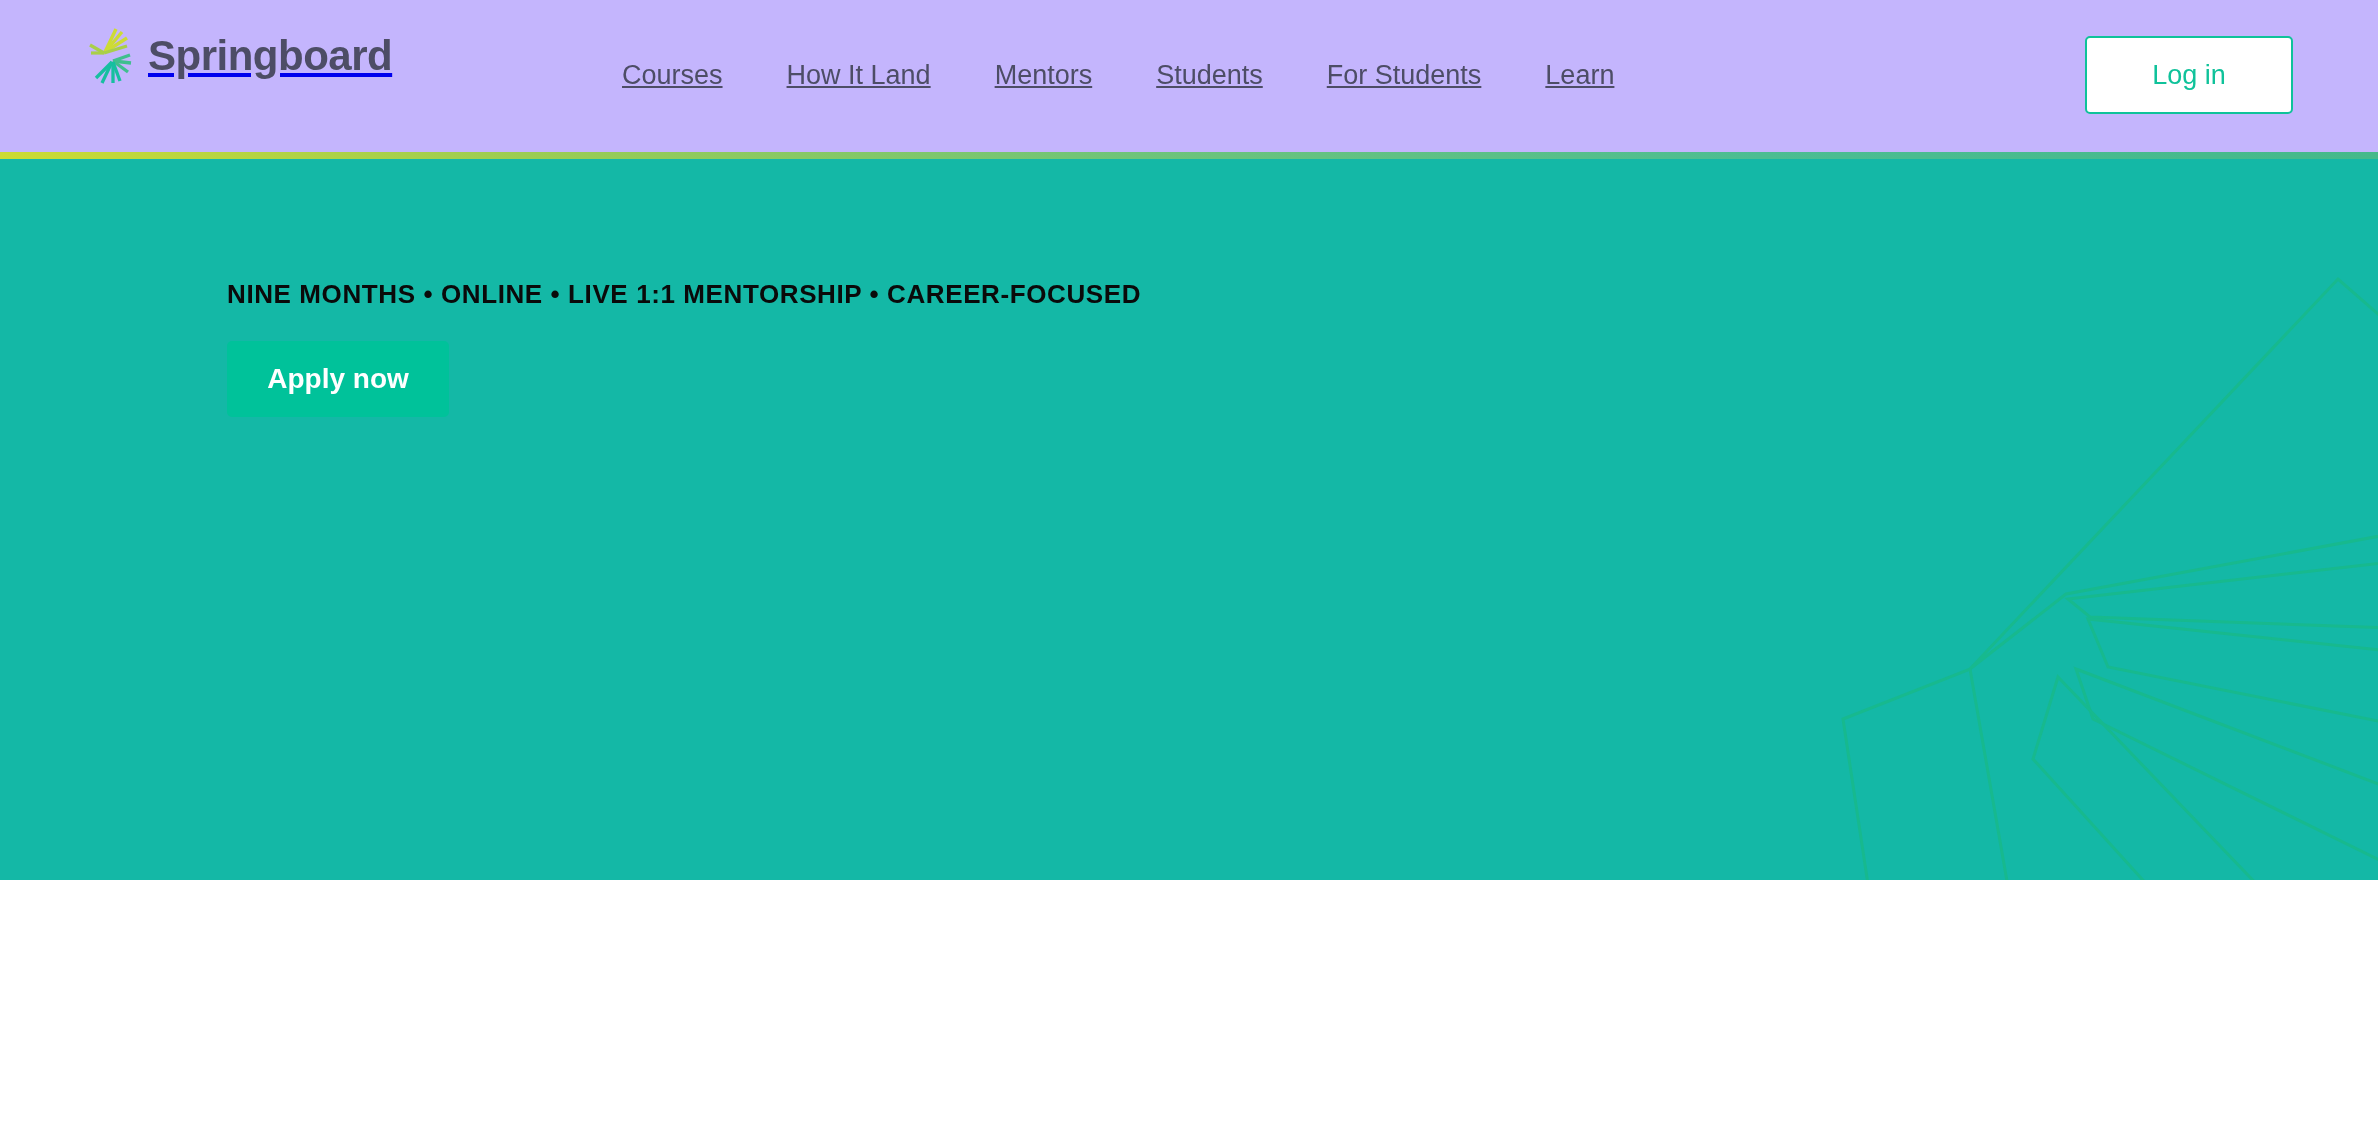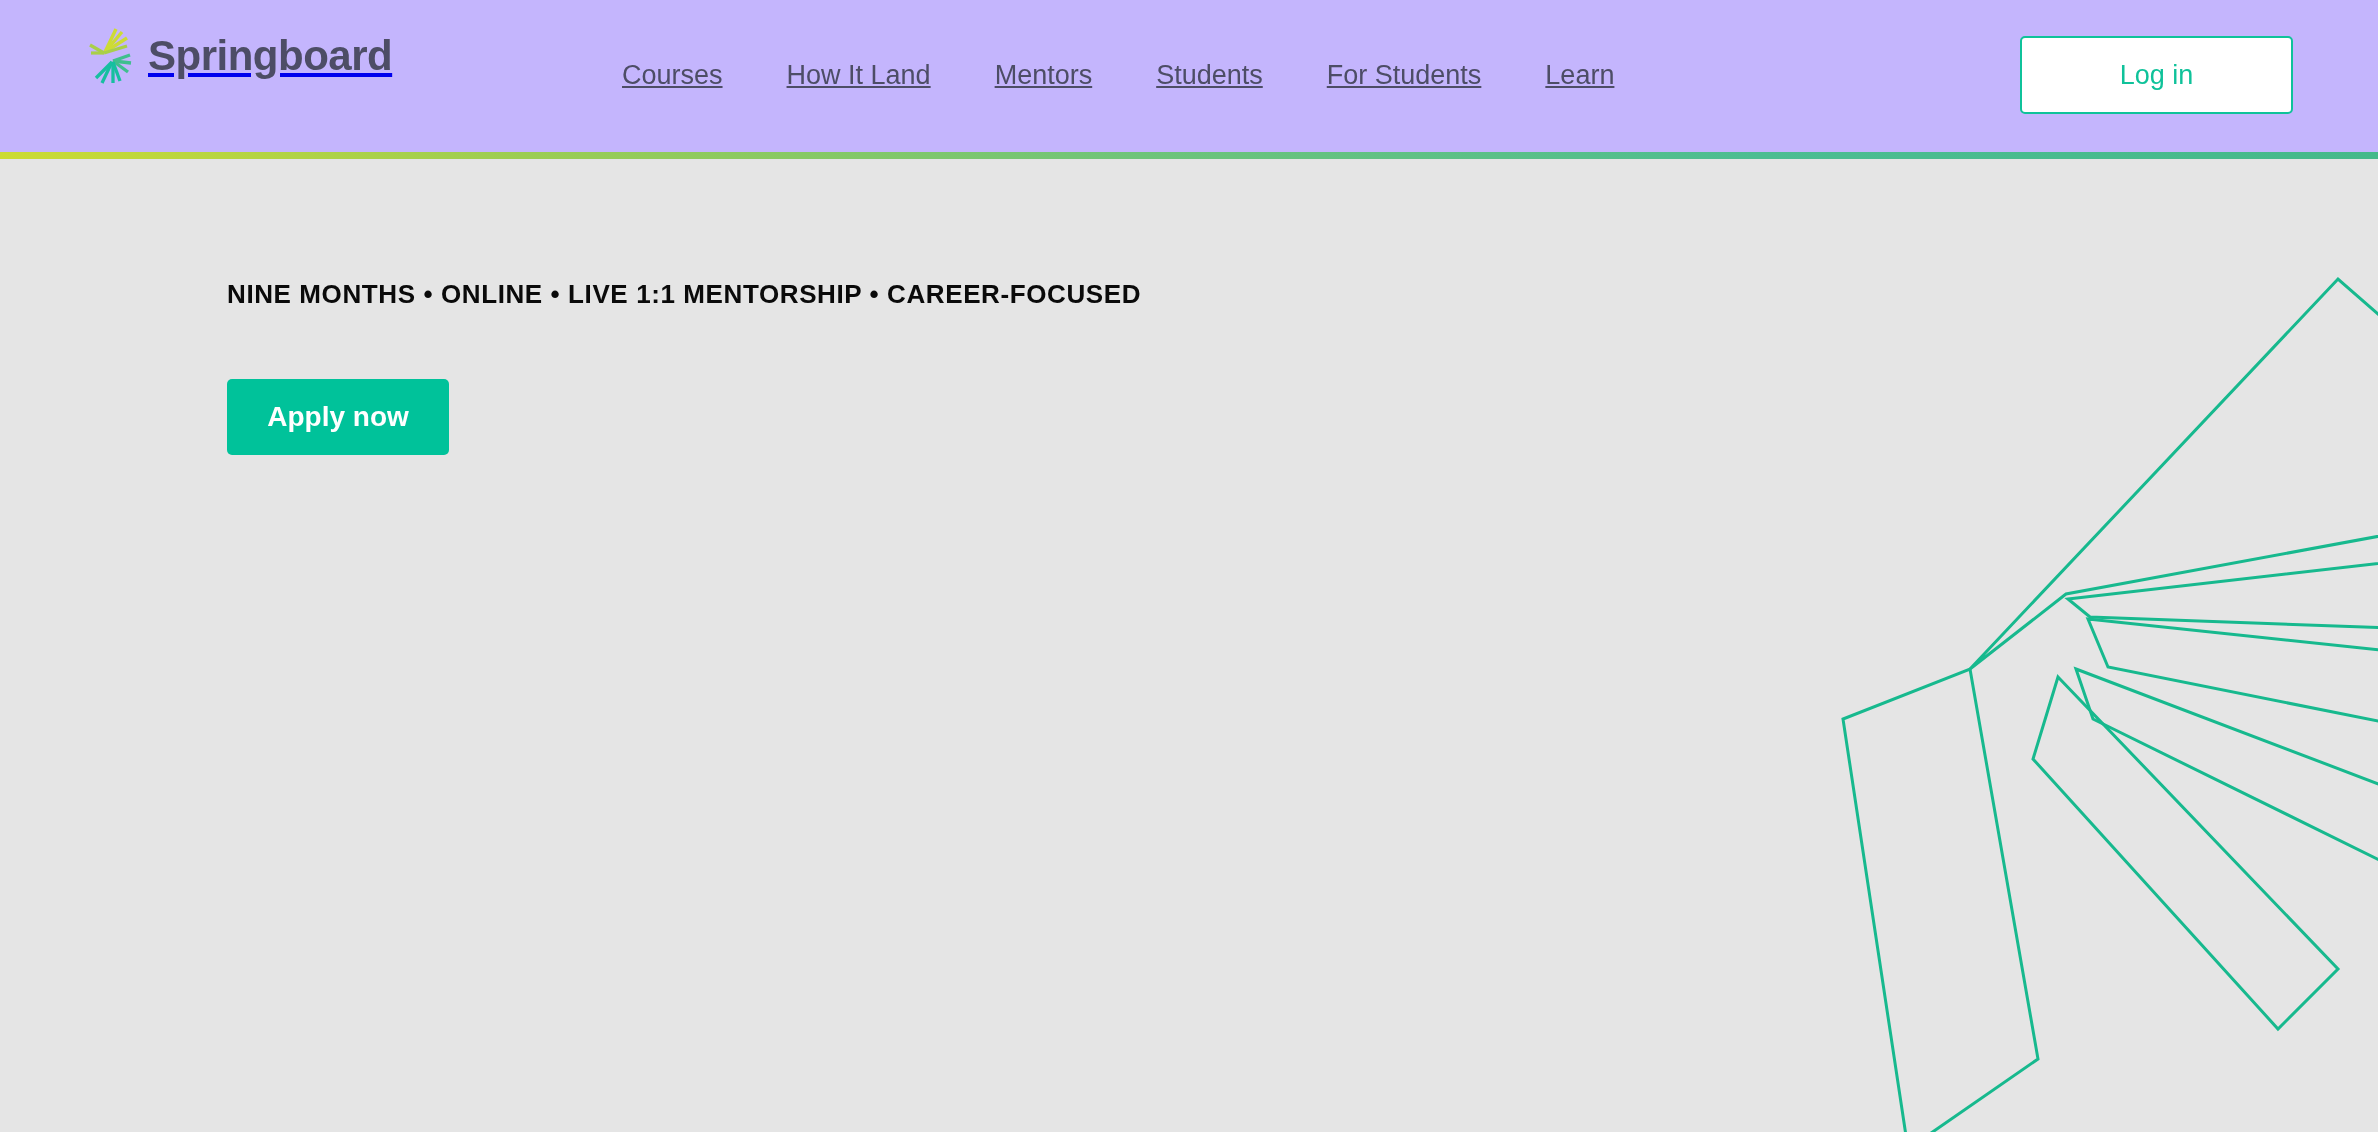--- a/index.html
+++ b/index.html
@@ -35,39 +35,39 @@
     display:flex; align-items:center; gap:0;
   }
   .nav-item {
     font-size:27px; color:#4d4d66;
     padding:0 32px; cursor:pointer;
     white-space:nowrap; line-height:1;
   }
 
   .login-btn {
     position:absolute; right:85px; top:36px;
-    width:273px; height:78px;
+    width:208px; height:78px;
     border:2.5px solid #0fc29a; border-radius:5px;
     background:#ffffff; color:#0fc29a;
     font-size:27px; font-family:"Liberation Sans", sans-serif;
     cursor:pointer; line-height:1;
     display:flex; align-items:center; justify-content:center;
   }
 
   .header-rule {
     position:absolute; top:152px; left:0;
     width:2378px; height:7px;
     background:linear-gradient(90deg,#ccdb33 0%,#9ccd52 22%,#6ec47a 48%,#4cbd92 74%,#45b98a 100%);
   }
 
   
   .hero {
     position:absolute; top:159px; left:0;
-    width:2378px; height:973px;
-    background:#e5e5e5;
+    width:2378px; height:721px;
+    background:#14b8a6;
     overflow:hidden;
   }
   .hero-deco {
     position:absolute; right:-40px; top:40px;
     width:780px; height:960px;
     pointer-events:none;
   }
   .hero-content {
     position:absolute; left:227px; top:0;
     width:1400px;
@@ -84,21 +84,21 @@
     font-size:92px; font-weight:normal;
     line-height:1.13; color:#000000;
     max-width:1320px;
   }
   .hero-sub {
     margin-top:48px;
     font-size:30px; color:#111111;
     line-height:1.3;
   }
   .apply-btn {
-    margin-top:72px;
+    margin-top:34px;
     display:inline-flex; align-items:center; justify-content:center;
     width:222px; height:76px;
     background:#00c29a; color:#ffffff;
     border:none; border-radius:5px;
     font-size:28px; font-weight:bold;
     font-family:"Liberation Sans", sans-serif;
     cursor:pointer; line-height:1;
   }
 </style>
 </head>

